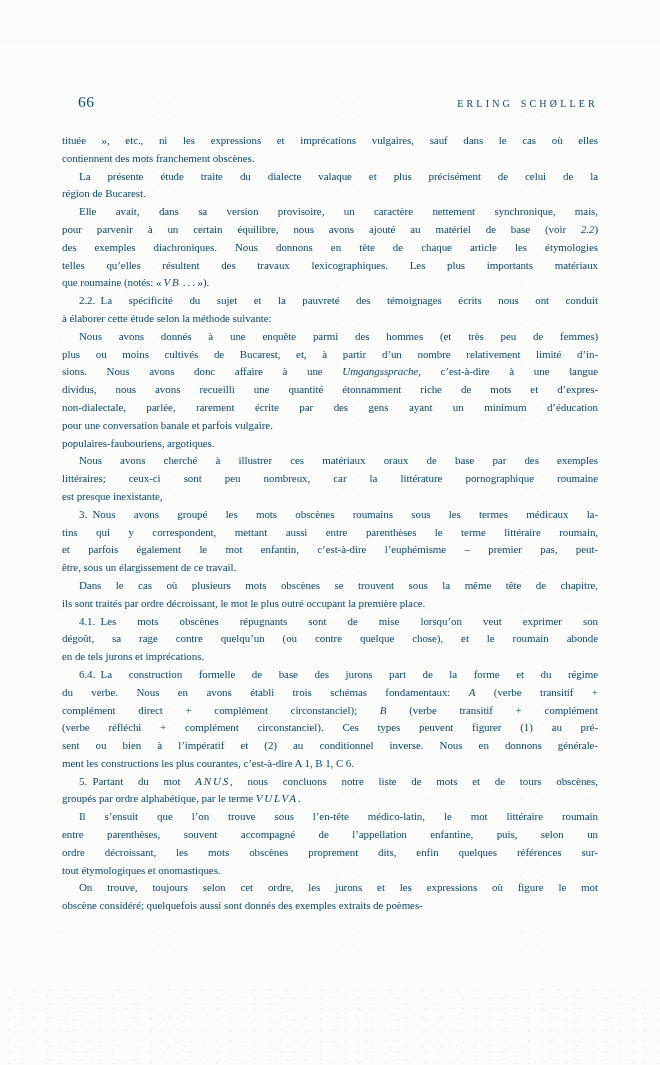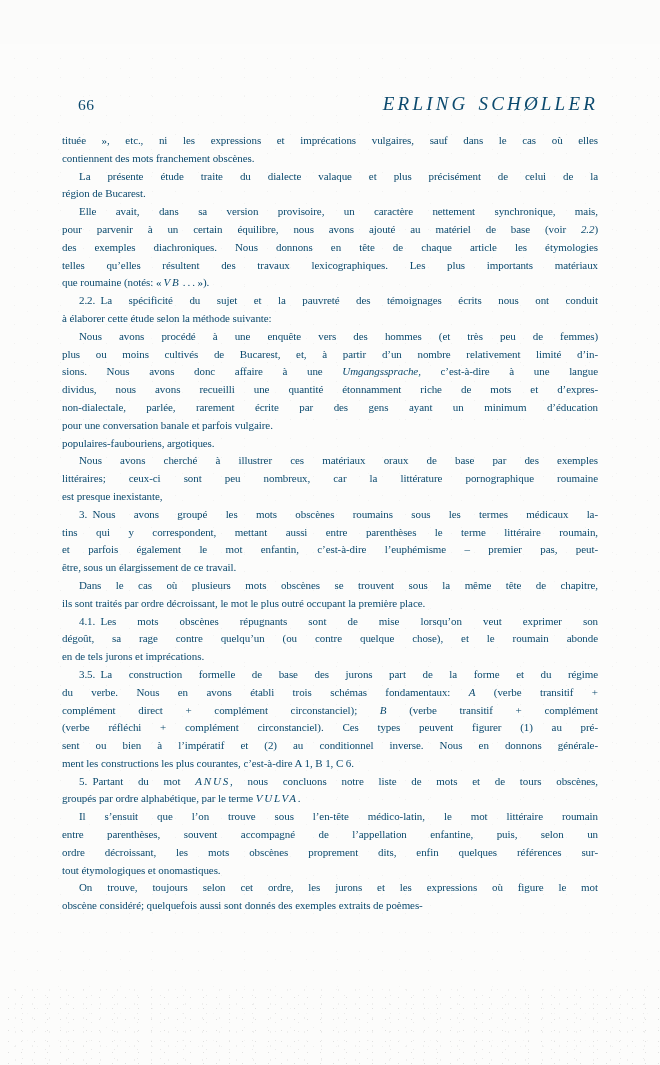--- a/index.html
+++ b/index.html
@@ -56,24 +56,23 @@
     display: flex;
     justify-content: space-between;
     align-items: baseline;
   }
   .page-number {
     font-size: 15.5px;
     margin-left: 16px;
     letter-spacing: 0.5px;
   }
   .running-head {
-    font-size: 19px;
+    font-size: 10px;
     letter-spacing: 3.2px;
     word-spacing: 2px;
-    font-style: italic;
   }
   .text-block {
     position: absolute;
     top: 88px;
     left: 62px;
     width: 536px;
     font-size: 11px;
     line-height: 17.8px;
     letter-spacing: -0.08px;
   }
@@ -115,21 +114,21 @@
         <div class="line">pour parvenir à un certain équilibre, nous avons ajouté au matériel de base (voir <i class="it">2.2</i>)</div>
         <div class="line">des exemples diachroniques. Nous donnons en tête de chaque article les étymologies</div>
         <div class="line">telles qu’elles résultent des travaux lexicographiques. Les plus importants matériaux</div>
         <div class="line last">que roumaine (notés: « <i class="it sp">VB</i> . . . »).</div>
       </div>
       <div class="para">
         <div class="line indent">2.2. La spécificité du sujet et la pauvreté des témoignages écrits nous ont conduit</div>
         <div class="line last">à élaborer cette étude selon la méthode suivante:</div>
       </div>
       <div class="para">
-        <div class="line indent">Nous avons procédé à une enquête vers des hommes (et très peu de femmes)</div>
+        <div class="line indent">Nous avons donnés à une enquête parmi des hommes (et très peu de femmes)</div>
         <div class="line">plus ou moins cultivés de Bucarest, et, à partir d’un nombre relativement limité d’in-</div>
         <div class="line">sions. Nous avons donc affaire à une <i class="it">Umgangssprache</i>, c’est-à-dire à une langue</div>
         <div class="line">dividus, nous avons recueilli une quantité étonnamment riche de mots et d’expres-</div>
         <div class="line">non-dialectale, parlée, rarement écrite par des gens ayant un minimum d’éducation</div>
         <div class="line last">pour une conversation banale et parfois vulgaire.</div>
       </div>
       <div class="para">
         <div class="line last">populaires-faubouriens, argotiques.</div>
       </div>
       <div class="para">
@@ -146,21 +145,21 @@
       <div class="para">
         <div class="line indent">Dans le cas où plusieurs mots obscènes se trouvent sous la même tête de chapitre,</div>
         <div class="line last">ils sont traités par ordre décroissant, le mot le plus outré occupant la première place.</div>
       </div>
       <div class="para">
         <div class="line indent">4.1. Les mots obscènes répugnants sont de mise lorsqu’on veut exprimer son</div>
         <div class="line">dégoût, sa rage contre quelqu’un (ou contre quelque chose), et le roumain abonde</div>
         <div class="line last">en de tels jurons et imprécations.</div>
       </div>
       <div class="para">
-        <div class="line indent">3.5. La construction formelle de base des jurons part de la forme et du régime</div>
+        <div class="line indent">6.4. La construction formelle de base des jurons part de la forme et du régime</div>
         <div class="line">du verbe. Nous en avons établi trois schémas fondamentaux: <i class="it">A</i> (verbe transitif +</div>
         <div class="line">complément direct + complément circonstanciel); <i class="it">B</i> (verbe transitif + complément</div>
         <div class="line">(verbe réfléchi + complément circonstanciel). Ces types peuvent figurer (1) au pré-</div>
         <div class="line">sent ou bien à l’impératif et (2) au conditionnel inverse. Nous en donnons générale-</div>
         <div class="line last">ment les constructions les plus courantes, c’est-à-dire A 1, B 1, C 6.</div>
       </div>
       <div class="para">
         <div class="line indent">5. Partant du mot <i class="it sp">ANUS</i>, nous concluons notre liste de mots et de tours obscènes,</div>
         <div class="line last">groupés par ordre alphabétique, par le terme <i class="it sp">VULVA</i>.</div>
       </div>

